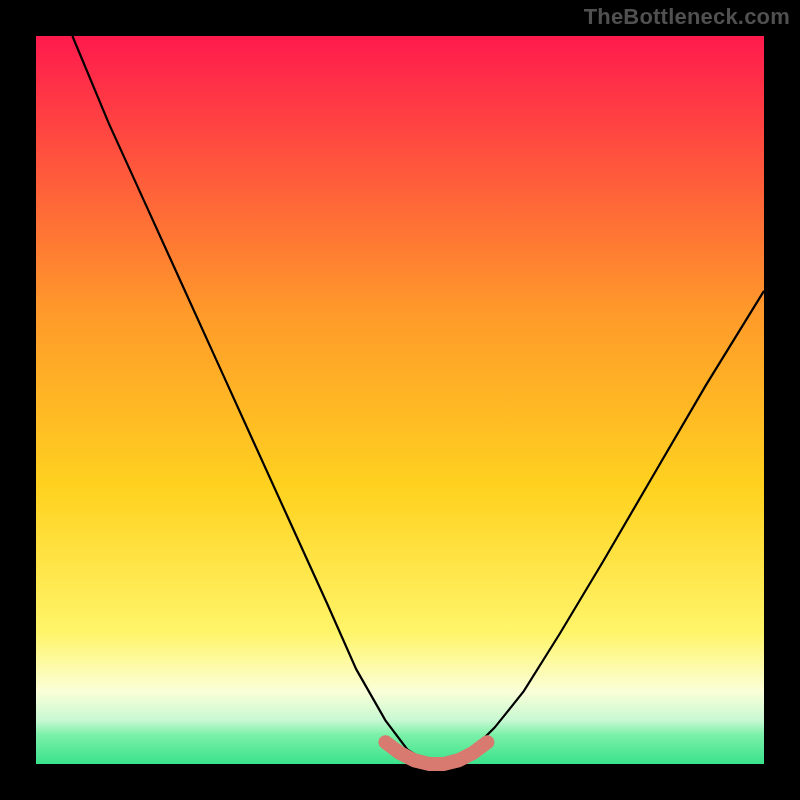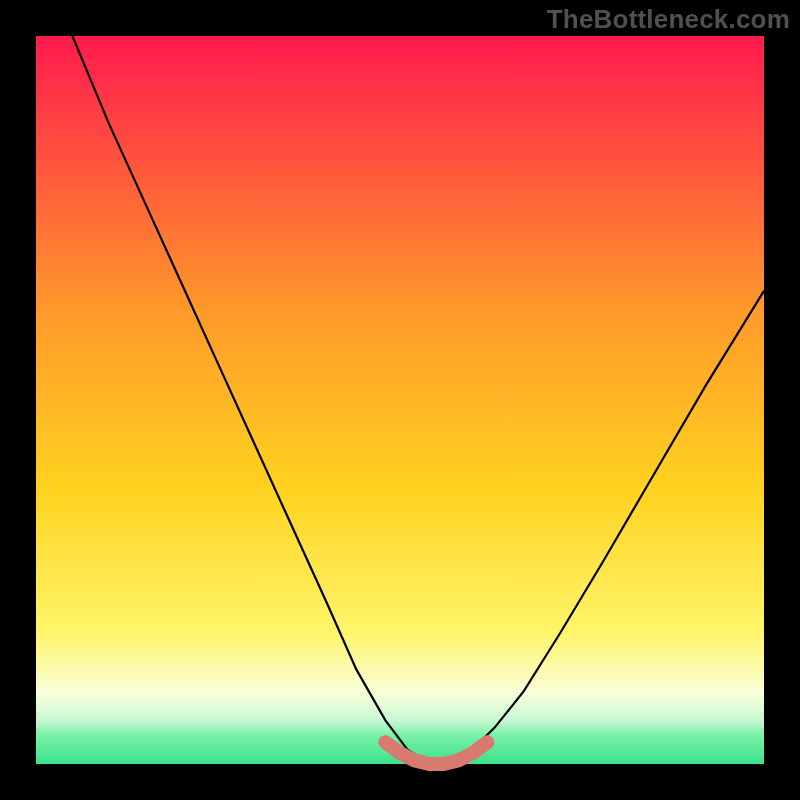--- a/index.html
+++ b/index.html
@@ -15,21 +15,21 @@
     position: relative;
     width: 800px;
     height: 800px;
     background: #000;
   }
   .watermark {
     position: absolute;
     top: 4px;
     right: 10px;
     color: #505050;
-    font-size: 26px;
+    font-size: 22px;
     font-weight: 600;
     letter-spacing: 0.2px;
     pointer-events: none;
   }
   svg {
     display: block;
   }
 </style>
 </head>
 <body>

